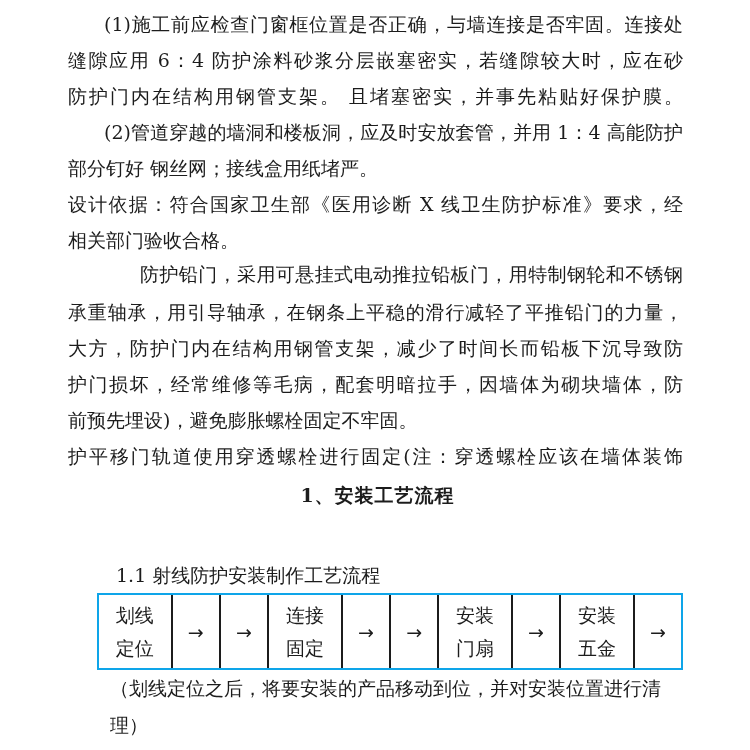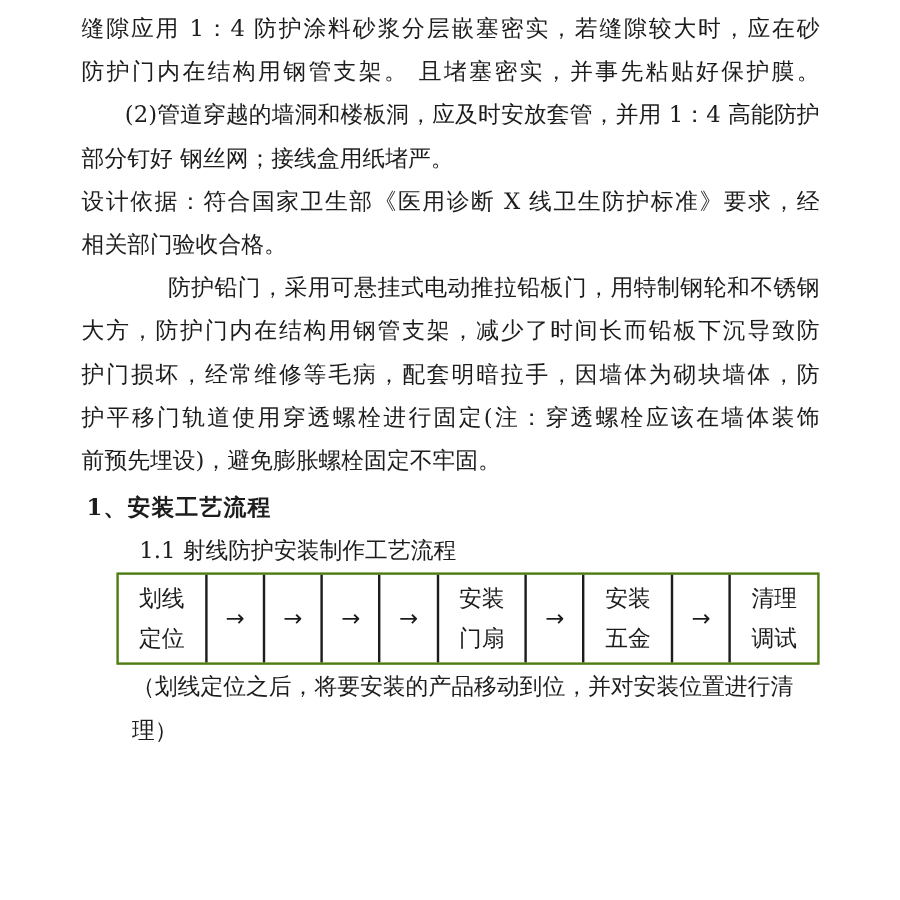--- a/index.html
+++ b/index.html
@@ -17,78 +17,80 @@
     font-size: 19px;
     line-height: 36px;
   }
   .line { white-space: pre-wrap; }
   .line.just {
     text-align: justify;
     text-align-last: justify;
     -moz-text-align-last: justify;
   }
   .line.bold { font-weight: bold; }
-  .line.heading { margin-top: 3px; letter-spacing: 1px; }
+  .line.heading { margin-top: 3px; letter-spacing: 1px; text-align: center; }
   .flow {
     display: flex;
     width: 586px;
     height: 77px;
     margin-left: 29px;
-    border: 2px solid #4d7c0f;
+    border: 2px solid #0ea5e9;
     background: #ffffff;
   }
   .cell {
     display: flex;
     flex-direction: column;
     justify-content: center;
     align-items: center;
     border-right: 2px solid #1c1c1c;
   }
   .cell:last-child { border-right: none; }
   .cell.step { flex: 1.55; font-size: 19px; line-height: 33px; }
   .cell.arrow { flex: 1; font-size: 19px; font-family: "DejaVu Sans", sans-serif; }
   .caption { margin-left: 42px; line-height: 37px; }
 </style>
 </head>
 <body>
 
 <div class="doc">
   <div>
-      <div class="line just">缝隙应用 1：4 防护涂料砂浆分层嵌塞密实，若缝隙较大时，应在砂</div>
+      <div class="line just" style="text-indent: 36px;">(1)施工前应检查门窗框位置是否正确，与墙连接是否牢固。连接处</div>
+      <div class="line just">缝隙应用 6：4 防护涂料砂浆分层嵌塞密实，若缝隙较大时，应在砂</div>
       <div class="line just">防护门内在结构用钢管支架。 且堵塞密实，并事先粘贴好保护膜。</div>
       <div class="line just" style="text-indent: 36px;">(2)管道穿越的墙洞和楼板洞，应及时安放套管，并用 1：4 高能防护</div>
       <div class="line">部分钉好 钢丝网；接线盒用纸堵严。</div>
       <div class="line just">设计依据：符合国家卫生部《医用诊断 X 线卫生防护标准》要求，经</div>
       <div class="line">相关部门验收合格。</div>
-      <div class="line just" style="text-indent: 72px;">防护铅门，采用可悬挂式电动推拉铅板门，用特制钢轮和不锈钢</div>
+      <div class="line just" style="text-indent: 72px; font-family: Liberation Mono, monospace;">防护铅门，采用可悬挂式电动推拉铅板门，用特制钢轮和不锈钢</div>
+      <div class="line just">承重轴承，用引导轴承，在钢条上平稳的滑行减轻了平推铅门的力量，</div>
       <div class="line just">大方，防护门内在结构用钢管支架，减少了时间长而铅板下沉导致防</div>
       <div class="line just">护门损坏，经常维修等毛病，配套明暗拉手，因墙体为砌块墙体，防</div>
+      <div class="line">前预先埋设)，避免膨胀螺栓固定不牢固。</div>
       <div class="line just">护平移门轨道使用穿透螺栓进行固定(注：穿透螺栓应该在墙体装饰</div>
-      <div class="line">前预先埋设)，避免膨胀螺栓固定不牢固。</div>
       <div class="line bold heading" style="text-indent: 4px;">1、安装工艺流程</div>
-      <div class="line" style="text-indent: 48px;">1.1 射线防护安装制作工艺流程</div>
+      <div class="line" style="text-indent: 48px; margin-top: 44px;">1.1 射线防护安装制作工艺流程</div>
     </div>
   <div class="flow">
       <div class="cell step">
         <div>划线</div>
         <div>定位</div>
       </div>
       <div class="cell arrow">→</div>
       <div class="cell arrow">→</div>
+      <div class="cell step">
+        <div>连接</div>
+        <div>固定</div>
+      </div>
       <div class="cell arrow">→</div>
       <div class="cell arrow">→</div>
       <div class="cell step">
         <div>安装</div>
         <div>门扇</div>
       </div>
       <div class="cell arrow">→</div>
       <div class="cell step">
         <div>安装</div>
         <div>五金</div>
       </div>
       <div class="cell arrow">→</div>
-      <div class="cell step">
-        <div>清理</div>
-        <div>调试</div>
-      </div>
     </div>
   <div class="line caption">（划线定位之后，将要安装的产品移动到位，并对安装位置进行清理）</div>
 </div>
 
 </body></html>

